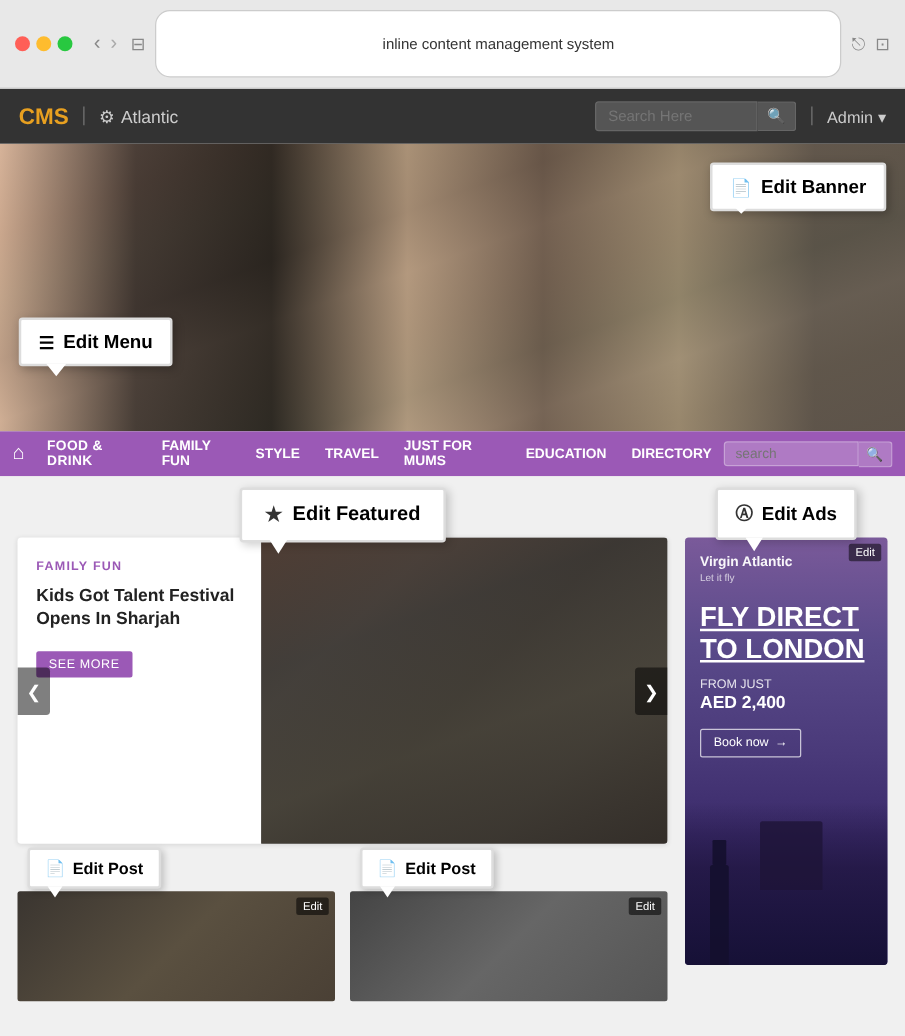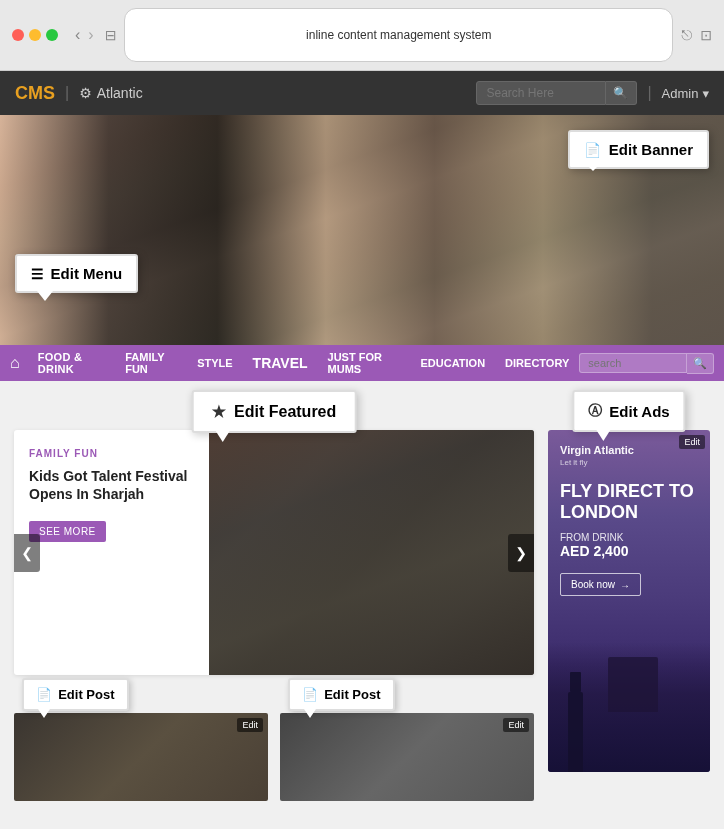--- a/index.html
+++ b/index.html
@@ -73,21 +73,21 @@
 
       <div style="position:absolute;bottom:-10px;left:20px;width:0;height:0;border-left:8px solid transparent;border-right:8px solid transparent;border-top:10px solid white;"></div>
     </button>
   </div>
 
   <div style="background:#9b59b6;display:flex;align-items:center;padding:0 10px;height:36px;flex-shrink:0;">
     <span style="color:white;font-size:16px;margin-right:8px;cursor:pointer;">⌂</span>
     <span style="color:white;font-size:11px;font-weight:bold;padding:0 10px;height:100%;display:flex;align-items:center;cursor:pointer;letter-spacing:0.3px;">FOOD &amp; DRINK</span>
     <span style="color:white;font-size:11px;font-weight:bold;padding:0 10px;height:100%;display:flex;align-items:center;cursor:pointer;">FAMILY FUN</span>
     <span style="color:white;font-size:11px;font-weight:bold;padding:0 10px;height:100%;display:flex;align-items:center;cursor:pointer;">STYLE</span>
-    <span style="color:white;font-size:14px;font-weight:bold;padding:0 10px;height:100%;display:flex;align-items:center;cursor:pointer;">TRAVEL</span>
+    <span style="color:white;font-size:11px;font-weight:bold;padding:0 10px;height:100%;display:flex;align-items:center;cursor:pointer;">TRAVEL</span>
     <span style="color:white;font-size:11px;font-weight:bold;padding:0 10px;height:100%;display:flex;align-items:center;cursor:pointer;">JUST FOR MUMS</span>
     <span style="color:white;font-size:11px;font-weight:bold;padding:0 10px;height:100%;display:flex;align-items:center;cursor:pointer;">EDUCATION</span>
     <span style="color:white;font-size:11px;font-weight:bold;padding:0 10px;height:100%;display:flex;align-items:center;cursor:pointer;">DIRECTORY</span>
     <div style="margin-left:auto;display:flex;align-items:center;">
       <input type="text" style="background: rgba(255, 255, 255, 0.2); border: 1px solid rgba(255, 255, 255, 0.3); color: white; padding: 3px 8px; font-size: 11px; border-radius: 3px 0px 0px 3px; width: 108px; outline: none;" placeholder="search">
       <button style="background:rgba(255,255,255,0.2);border:1px solid rgba(255,255,255,0.3);border-left:none;color:white;padding:3px 6px;cursor:pointer;border-radius:0 3px 3px 0;font-size:11px;">🔍</button>
     </div>
   </div>
 
   <div style="background:#f0f0f0;flex:1;display:flex;gap:14px;padding:14px;overflow:hidden;">
@@ -161,23 +161,23 @@
 
         <div style="position:absolute;bottom:0;left:20px;width:15px;height:80px;background:rgba(20,15,45,0.9);border-radius:2px 2px 0 0;"></div>
         <div style="position:absolute;bottom:80px;left:22px;width:11px;height:20px;background:rgba(20,15,45,0.9);border-radius:1px;"></div>
         <div style="position:absolute;bottom:60px;left:60px;width:50px;height:55px;background:rgba(30,20,55,0.8);border-radius:2px 2px 0 0;"></div>
 
         <span style="position:absolute;top:5px;right:5px;background:rgba(0,0,0,0.5);color:white;font-size:9px;padding:2px 5px;border-radius:2px;z-index:2;">Edit</span>
 
         <div style="color:rgba(255,255,255,0.95);font-size:11px;font-weight:bold;margin-bottom:2px;z-index:1;">Virgin Atlantic</div>
         <div style="color:rgba(255,255,255,0.7);font-size:8px;margin-bottom:14px;z-index:1;">Let it fly</div>
 
-        <div style="font-size:18px;font-weight:bold;color:white;line-height:1.15;margin-bottom:10px;z-index:1;">FLY DIRECT TO LONDON</div>
+        <div style="font-size:22px;font-weight:bold;color:white;line-height:1.15;margin-bottom:10px;z-index:1;text-decoration:underline;">FLY DIRECT TO LONDON</div>
 
-        <div style="color:rgba(255,255,255,0.85);font-size:10px;z-index:1;">FROM DRINK</div>
+        <div style="color:rgba(255,255,255,0.85);font-size:10px;z-index:1;">FROM JUST</div>
         <div style="font-size:14px;font-weight:bold;color:white;margin-bottom:14px;z-index:1;">AED 2,400</div>
 
         <button style="background:transparent;border:1px solid rgba(255,255,255,0.7);color:white;padding:5px 10px;font-size:10px;cursor:pointer;border-radius:2px;display:flex;align-items:center;gap:5px;width:fit-content;z-index:1;">
           <span>Book now</span>
           <span>→</span>
         </button>
       </div>
 
     </div>
 

